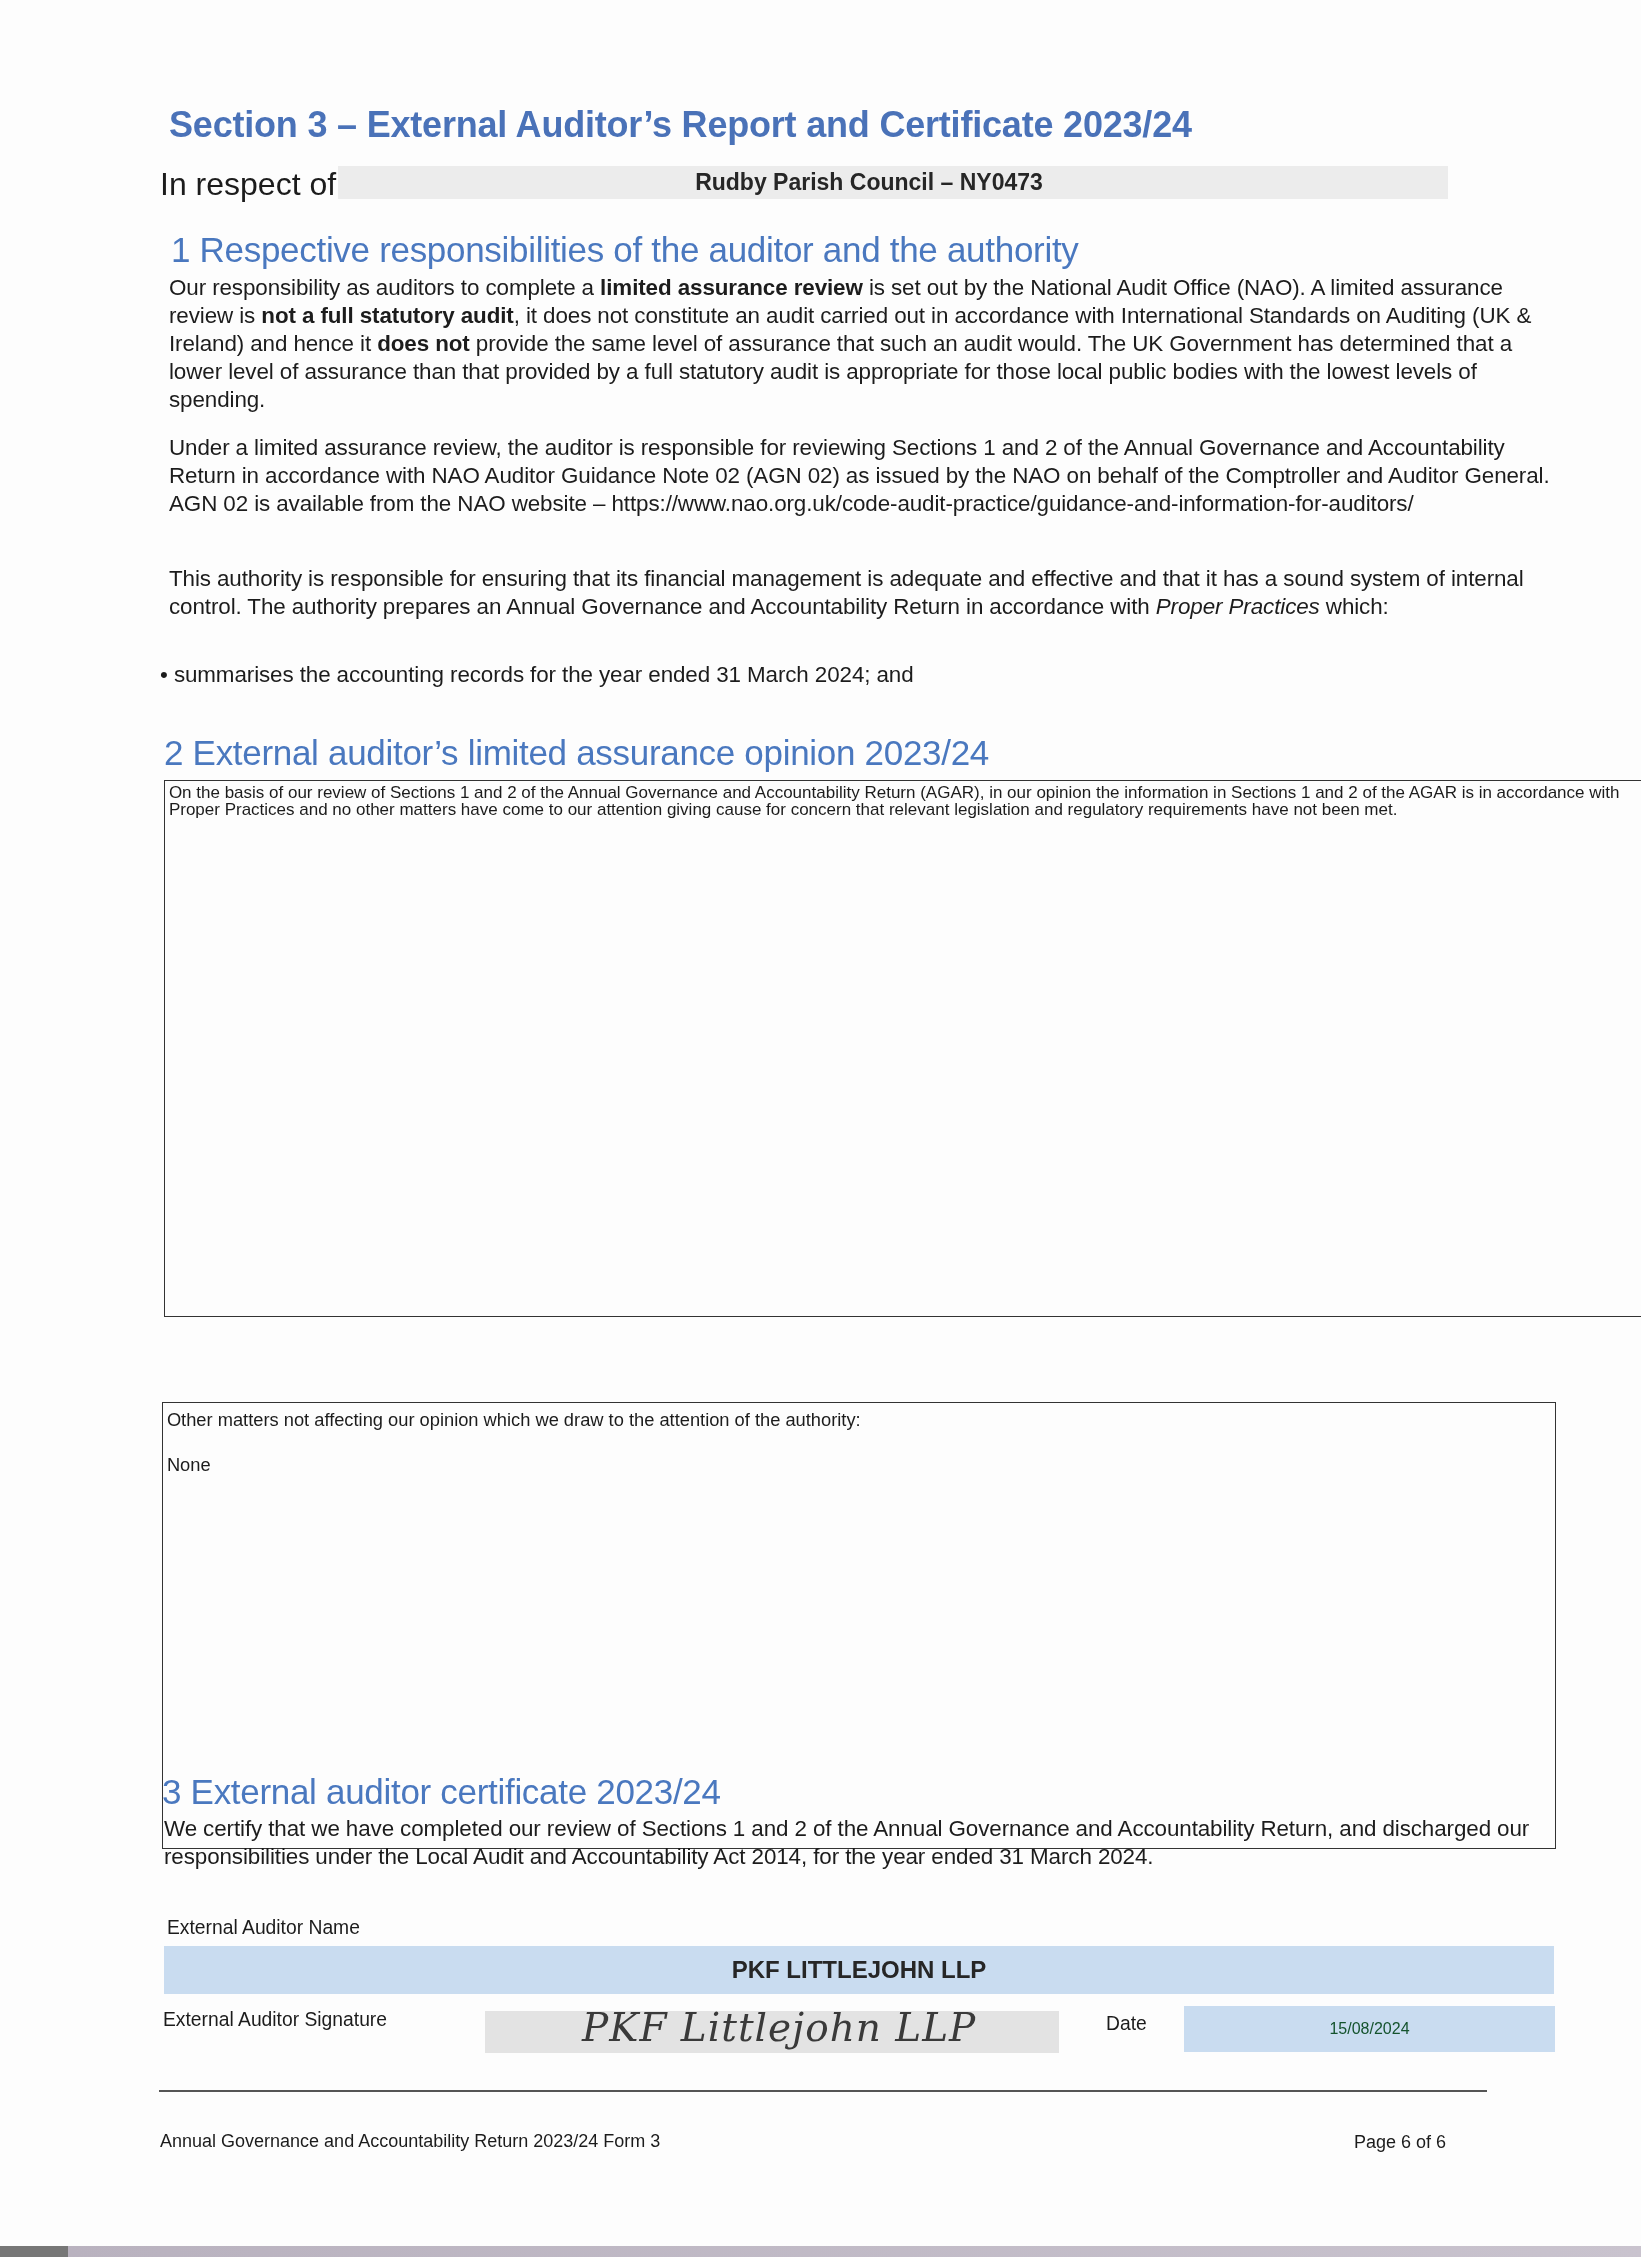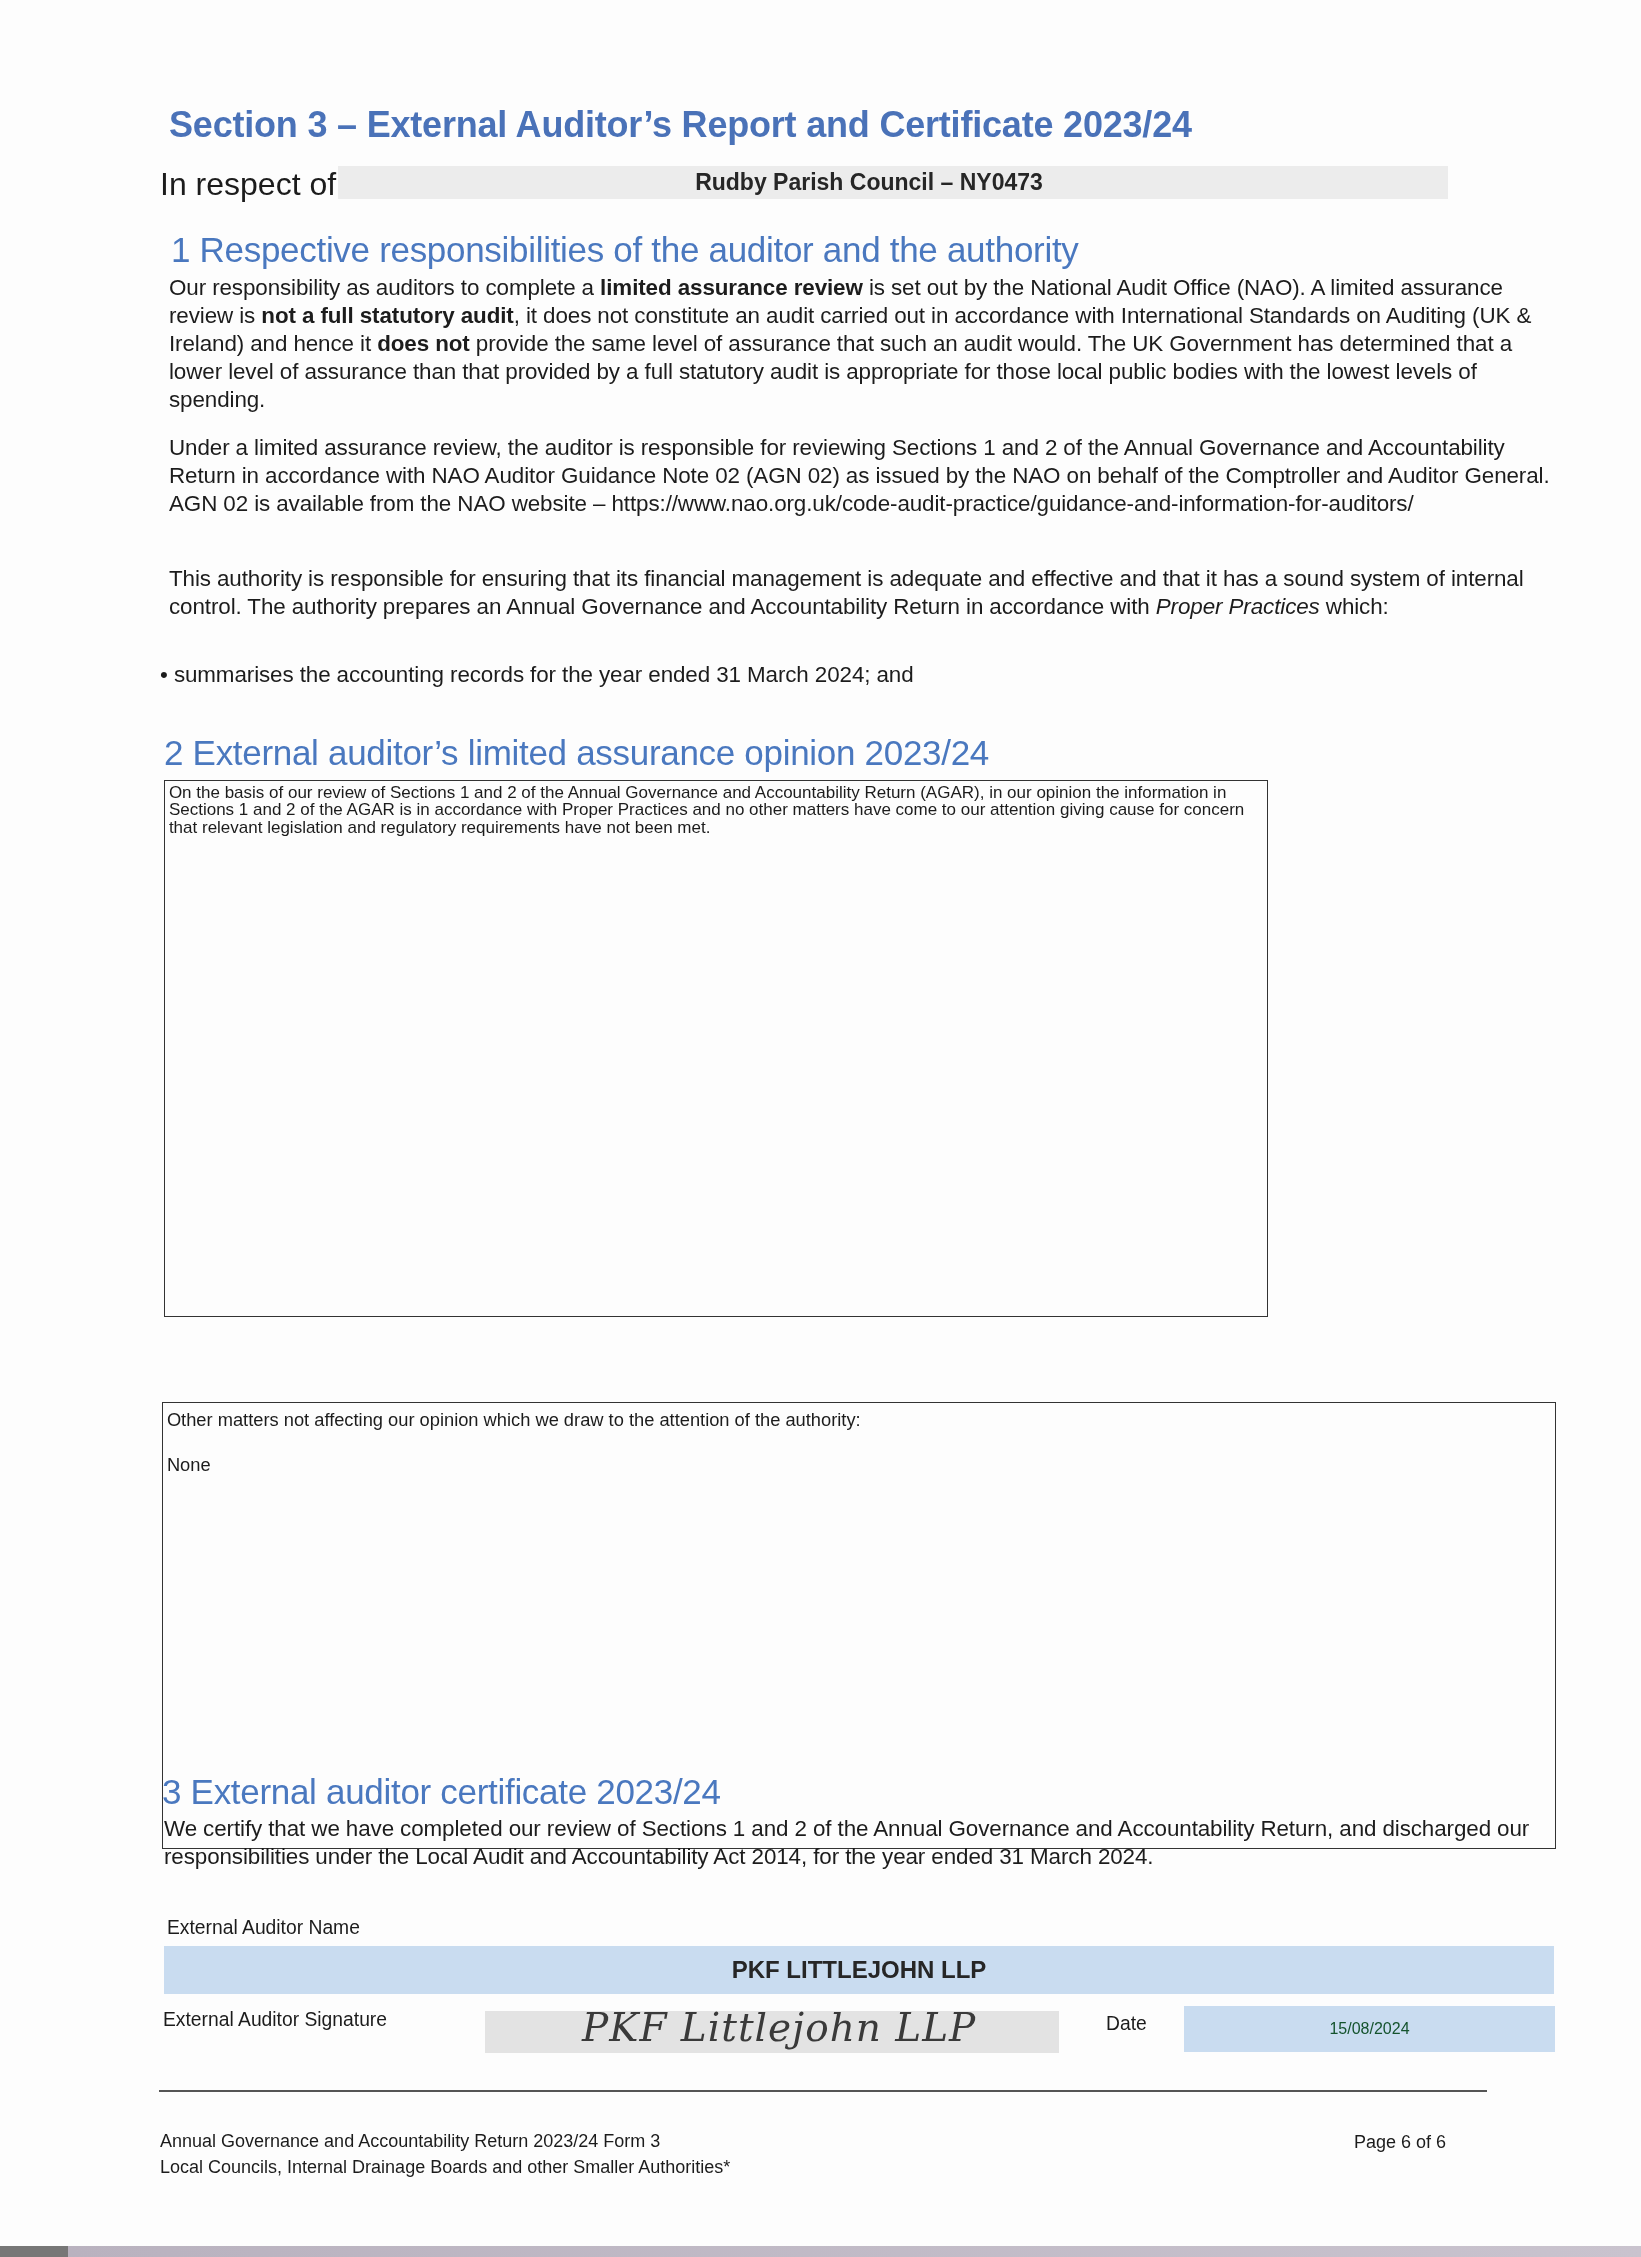--- a/index.html
+++ b/index.html
@@ -83,21 +83,21 @@
 <div class="abs para" style="left:169px; top:565px;">
   <span>This authority is responsible for ensuring that its financial management is adequate and effective and that it has a sound system of internal control. The authority prepares an Annual Governance and Accountability Return in accordance with </span><i>Proper Practices</i><span> which:</span>
 </div>
 
 <div class="abs bullets" style="left:160px; top:661px;">
   <div>• <span>summarises the accounting records for the year ended 31 March 2024; and</span></div>
 </div>
 
 <div class="abs h2" style="left:164px; top:733px;">2 External auditor’s limited assurance opinion 2023/24</div>
 
-<div class="abs box" style="left:164px; top:780px; width:1104px; height:537px;">
+<div class="abs box" style="left:164px; top:780px; width:1478px; height:537px;">
   <div class="box-text">On the basis of our review of Sections 1 and 2 of the Annual Governance and Accountability Return (AGAR), in our opinion the information in Sections 1 and 2 of the AGAR is in accordance with Proper Practices and no other matters have come to our attention giving cause for concern that relevant legislation and regulatory requirements have not been met.</div>
 </div>
 
 <div class="abs box" style="left:162px; top:1402px; width:1394px; height:447px;">
   <div class="box2-label">Other matters not affecting our opinion which we draw to the attention of the authority:</div>
   <div class="box2-value">None</div>
 </div>
 
 <div class="abs h2" style="left:162px; top:1772px;">3 External auditor certificate 2023/24</div>
 
@@ -110,18 +110,17 @@
 <div class="abs sig-field">
   <span class="sig-text">PKF Littlejohn LLP</span>
 </div>
 
 <div class="abs small-label" style="left:1106px; top:2013px;">Date</div>
 <div class="abs date-field">15/08/2024</div>
 
 <div class="abs footer-rule"></div>
 <div class="abs footer-text" style="left:160px; top:2093px;">
   <div>Annual Governance and Accountability Return 2023/24 Form 3</div>
-  <div>Local Councils, Internal Drainage Boards and other Smaller Authorities*</div>
 </div>
 <div class="abs footer-text" style="left:1354px; top:2094px;">Page 6 of 6</div>
 
 <div class="abs bottom-strip"></div>
 
 
 </body></html>

